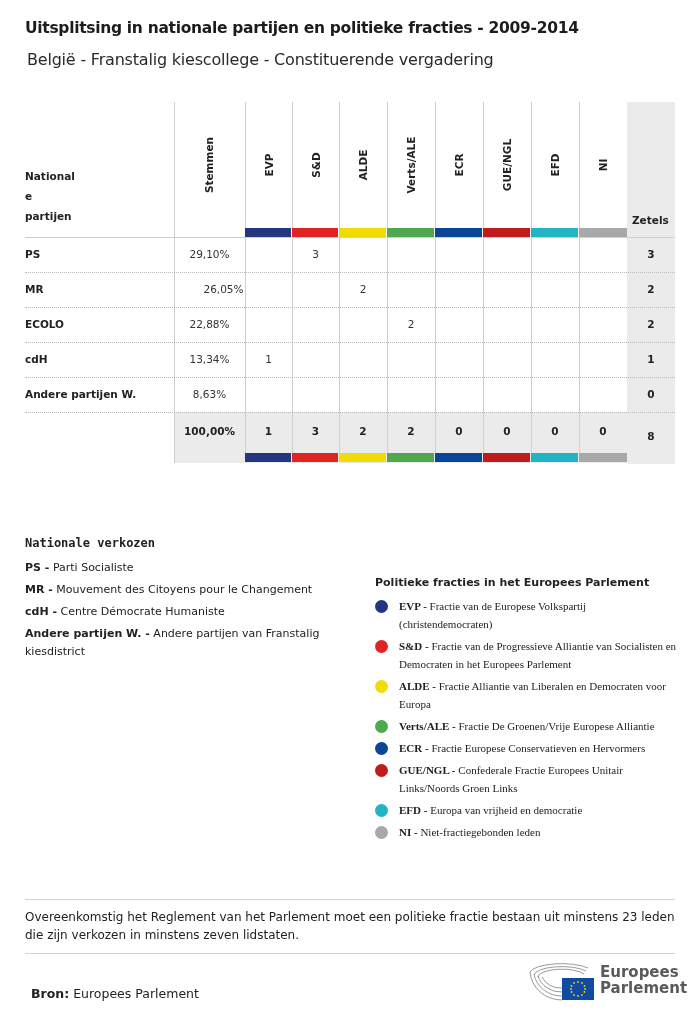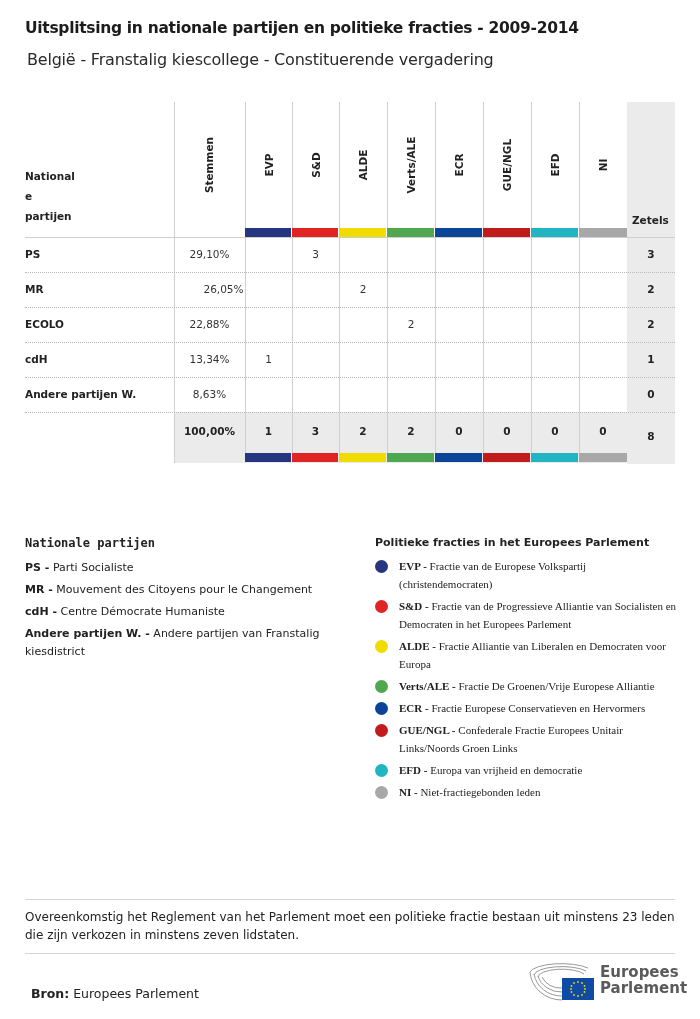--- a/index.html
+++ b/index.html
@@ -30,21 +30,21 @@
   .cell.b { font-weight: bold; color: #222; }
   .nat-head { position: absolute; left: 0; top: 64px; font-size: 10.5px; font-weight: bold; line-height: 20px; color: #222; }
   .zetels-head { position: absolute; font-size: 10.5px; font-weight: bold; color: #222; }
 
   
   .leg-left { position: absolute; left: 25px; top: 536px; width: 320px; }
   .leg-left h3 { font-family: "DejaVu Sans Mono", monospace; font-size: 12px; font-weight: bold; margin-bottom: 9px; color: #222; }
   .leg-left p { font-size: 11px; line-height: 18px; margin-bottom: 4px; color: #222; }
   .leg-left b, .leg-right b { font-weight: bold; margin-top: 28px; }
   .leg-right { position: absolute; left: 375px; top: 536px; width: 305px; }
-  .leg-right h3 { font-size: 11px; font-weight: bold; margin-bottom: 8px; color: #222; }
+  .leg-right h3 { font-size: 11px; font-weight: bold; margin-bottom: 8px; color: #222; margin-top: 40px; }
   .leg-item { display: flex; align-items: flex-start; margin-bottom: 4px; }
   .dot { width: 13px; height: 13px; border-radius: 50%; flex: 0 0 13px; margin-top: 3px; margin-right: 11px; }
   .leg-item .txt { font-size: 11px; line-height: 18px; color: #222; font-family: Liberation Serif, serif; }
 
   .sep { position: absolute; left: 25px; width: 650px; height: 1px; background: #d4d4d4; }
   .note { position: absolute; left: 25px; top: 908px; width: 650px; font-size: 12px; line-height: 18px; color: #222; }
   .source { position: absolute; left: 31px; top: 986px; font-size: 12.5px; color: #222; }
   .source b { font-weight: bold; }
   .logo { position: absolute; left: 528px; top: 962px; width: 150px; height: 42px; }
   .logo-text { position: absolute; left: 72px; top: 2px; font-size: 15px; font-weight: bold; color: #5a5a5a; line-height: 16px; }
@@ -208,21 +208,21 @@
         <div class="cell b" style="left: 410px; width: 48px; top: 323px;">0</div>
         <div class="cell b" style="left: 458px; width: 48px; top: 323px;">0</div>
         <div class="cell b" style="left: 506px; width: 48px; top: 323px;">0</div>
         <div class="cell b" style="left: 554px; width: 48px; top: 323px;">0</div>
         <div class="cell b" style="left: 602px; width: 48px; top: 328px;">8</div>
       </div>
     </div>
 </div>
 
 <div class="leg-left">
-  <h3>Nationale partijen</h3>
+  <h3>Nationale verkozen</h3>
   <p><b>PS -</b><span> Parti Socialiste</span></p>
   <p><b>MR -</b><span> Mouvement des Citoyens pour le Changement</span></p>
   <p><b>cdH -</b><span> Centre Démocrate Humaniste</span></p>
   <p><b>Andere partijen W. -</b><span> Andere partijen van Franstalig kiesdistrict</span></p>
 </div>
 
 <div class="leg-right">
   <h3>Politieke fracties in het Europees Parlement</h3>
   <div id="grouplegend">
       <div class="leg-item">

